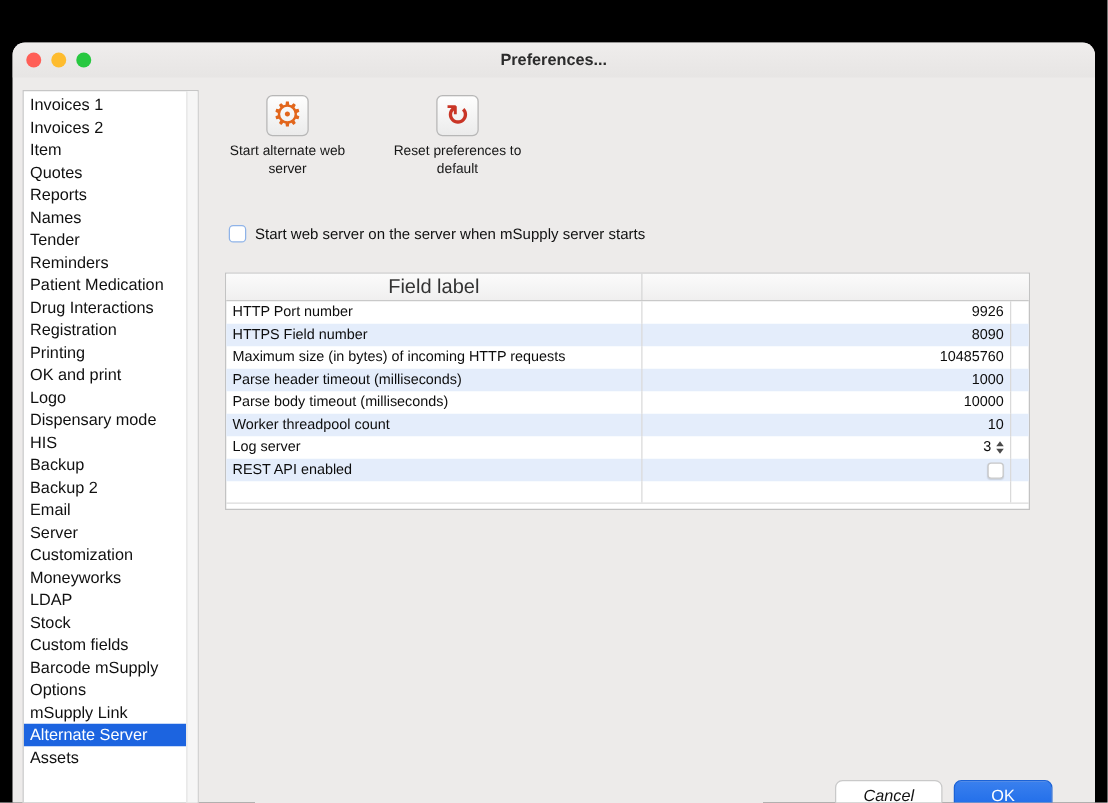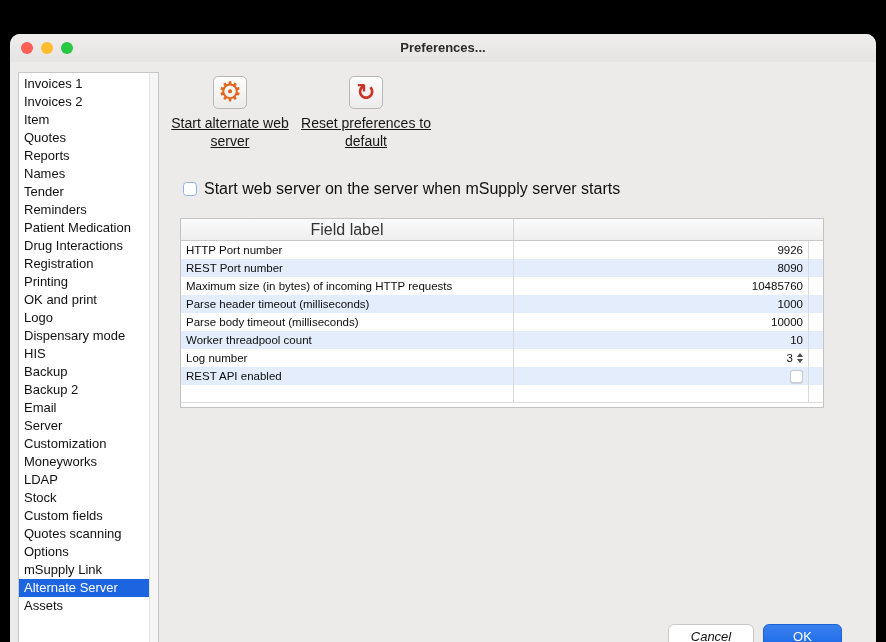--- a/index.html
+++ b/index.html
@@ -34,26 +34,26 @@
 
   
   .tool{position:absolute;top:42px;text-align:center;cursor:default;}
   #tool-start{left:160px;width:120px;}
   #tool-reset{left:290px;width:132px;}
   .iconbox{width:34px;height:33px;margin:0 auto 5px;border:1px solid #b7b7b7;border-radius:5px;
            background:linear-gradient(#fefefe,#ebebeb);display:flex;align-items:center;justify-content:center;}
   .glyph{line-height:1;}
   .glyph.gear{color:var(--gear-color);font-size:27px;}
   .glyph.refresh{color:var(--refresh-color);font-size:23px;font-weight:bold;}
-  .tool-label{font-size:14px;color:#161616;line-height:1.3;text-decoration:underline;}
+  .tool-label{font-size:11px;color:#161616;line-height:1.3;}
 
   
   .cb-row{position:absolute;left:173px;top:146px;display:flex;align-items:center;gap:7px;}
   .checkbox{width:14px;height:14px;border:1.5px solid #8fb3e8;border-radius:3.5px;background:#fff;}
-  .cb-label{font-size:16px;color:#101010;}
+  .cb-label{font-size:12px;color:#101010;}
 
   
   .table{position:absolute;left:170px;top:184px;width:644px;height:190px;background:#fff;border:1px solid #c3c3c3;}
   .thead{display:flex;height:22px;background:linear-gradient(#fbfbfb,#f0efef);border-bottom:1px solid #c9c9c9;}
   .th{font-size:16px;color:#333;display:flex;align-items:center;justify-content:center;}
   .th.label-col{width:333px;border-right:1px solid #d6d6d6;}
   .th.value-col{width:295px;border-right:1px solid #d6d6d6;}
   .th.extra-col{flex:1;}
   .tr{display:flex;height:18px;}
   .tr.alt{background:var(--row-stripe);}
@@ -107,21 +107,21 @@
         <li class="side-item">HIS</li>
         <li class="side-item">Backup</li>
         <li class="side-item">Backup 2</li>
         <li class="side-item">Email</li>
         <li class="side-item">Server</li>
         <li class="side-item">Customization</li>
         <li class="side-item">Moneyworks</li>
         <li class="side-item">LDAP</li>
         <li class="side-item">Stock</li>
         <li class="side-item">Custom fields</li>
-        <li class="side-item">Quotes scanning</li>
+        <li class="side-item">Barcode mSupply</li>
         <li class="side-item">Options</li>
         <li class="side-item">mSupply Link</li>
         <li class="side-item selected">Alternate Server</li>
         <li class="side-item">Assets</li>
       </ul>
     <div class="vscroll"></div>
     <div class="hscroll">
       <div class="hthumb"></div>
     </div>
   </div>
@@ -150,21 +150,21 @@
       <div class="th label-col">Field label</div>
       <div class="th extra-col"></div>
     </div>
     <div id="table-rows">
         <div class="tr">
           <div class="td label">HTTP Port number</div>
           <div class="td value">9926</div>
           <div class="td extra"></div>
         </div>
         <div class="tr alt">
-          <div class="td label">REST Port number</div>
+          <div class="td label">HTTPS Field number</div>
           <div class="td value">8090</div>
           <div class="td extra"></div>
         </div>
         <div class="tr">
           <div class="td label">Maximum size (in bytes) of incoming HTTP requests</div>
           <div class="td value">10485760</div>
           <div class="td extra"></div>
         </div>
         <div class="tr alt">
           <div class="td label">Parse header timeout (milliseconds)</div>
@@ -175,21 +175,21 @@
           <div class="td label">Parse body timeout (milliseconds)</div>
           <div class="td value">10000</div>
           <div class="td extra"></div>
         </div>
         <div class="tr alt">
           <div class="td label">Worker threadpool count</div>
           <div class="td value">10</div>
           <div class="td extra"></div>
         </div>
         <div class="tr">
-          <div class="td label">Log number</div>
+          <div class="td label">Log server</div>
           <div class="td value">
             <span>3</span>
             <span class="stepper">
               <span class="tri-up"></span>
               <span class="tri-down"></span>
             </span>
           </div>
           <div class="td extra"></div>
         </div>
         <div class="tr alt">

